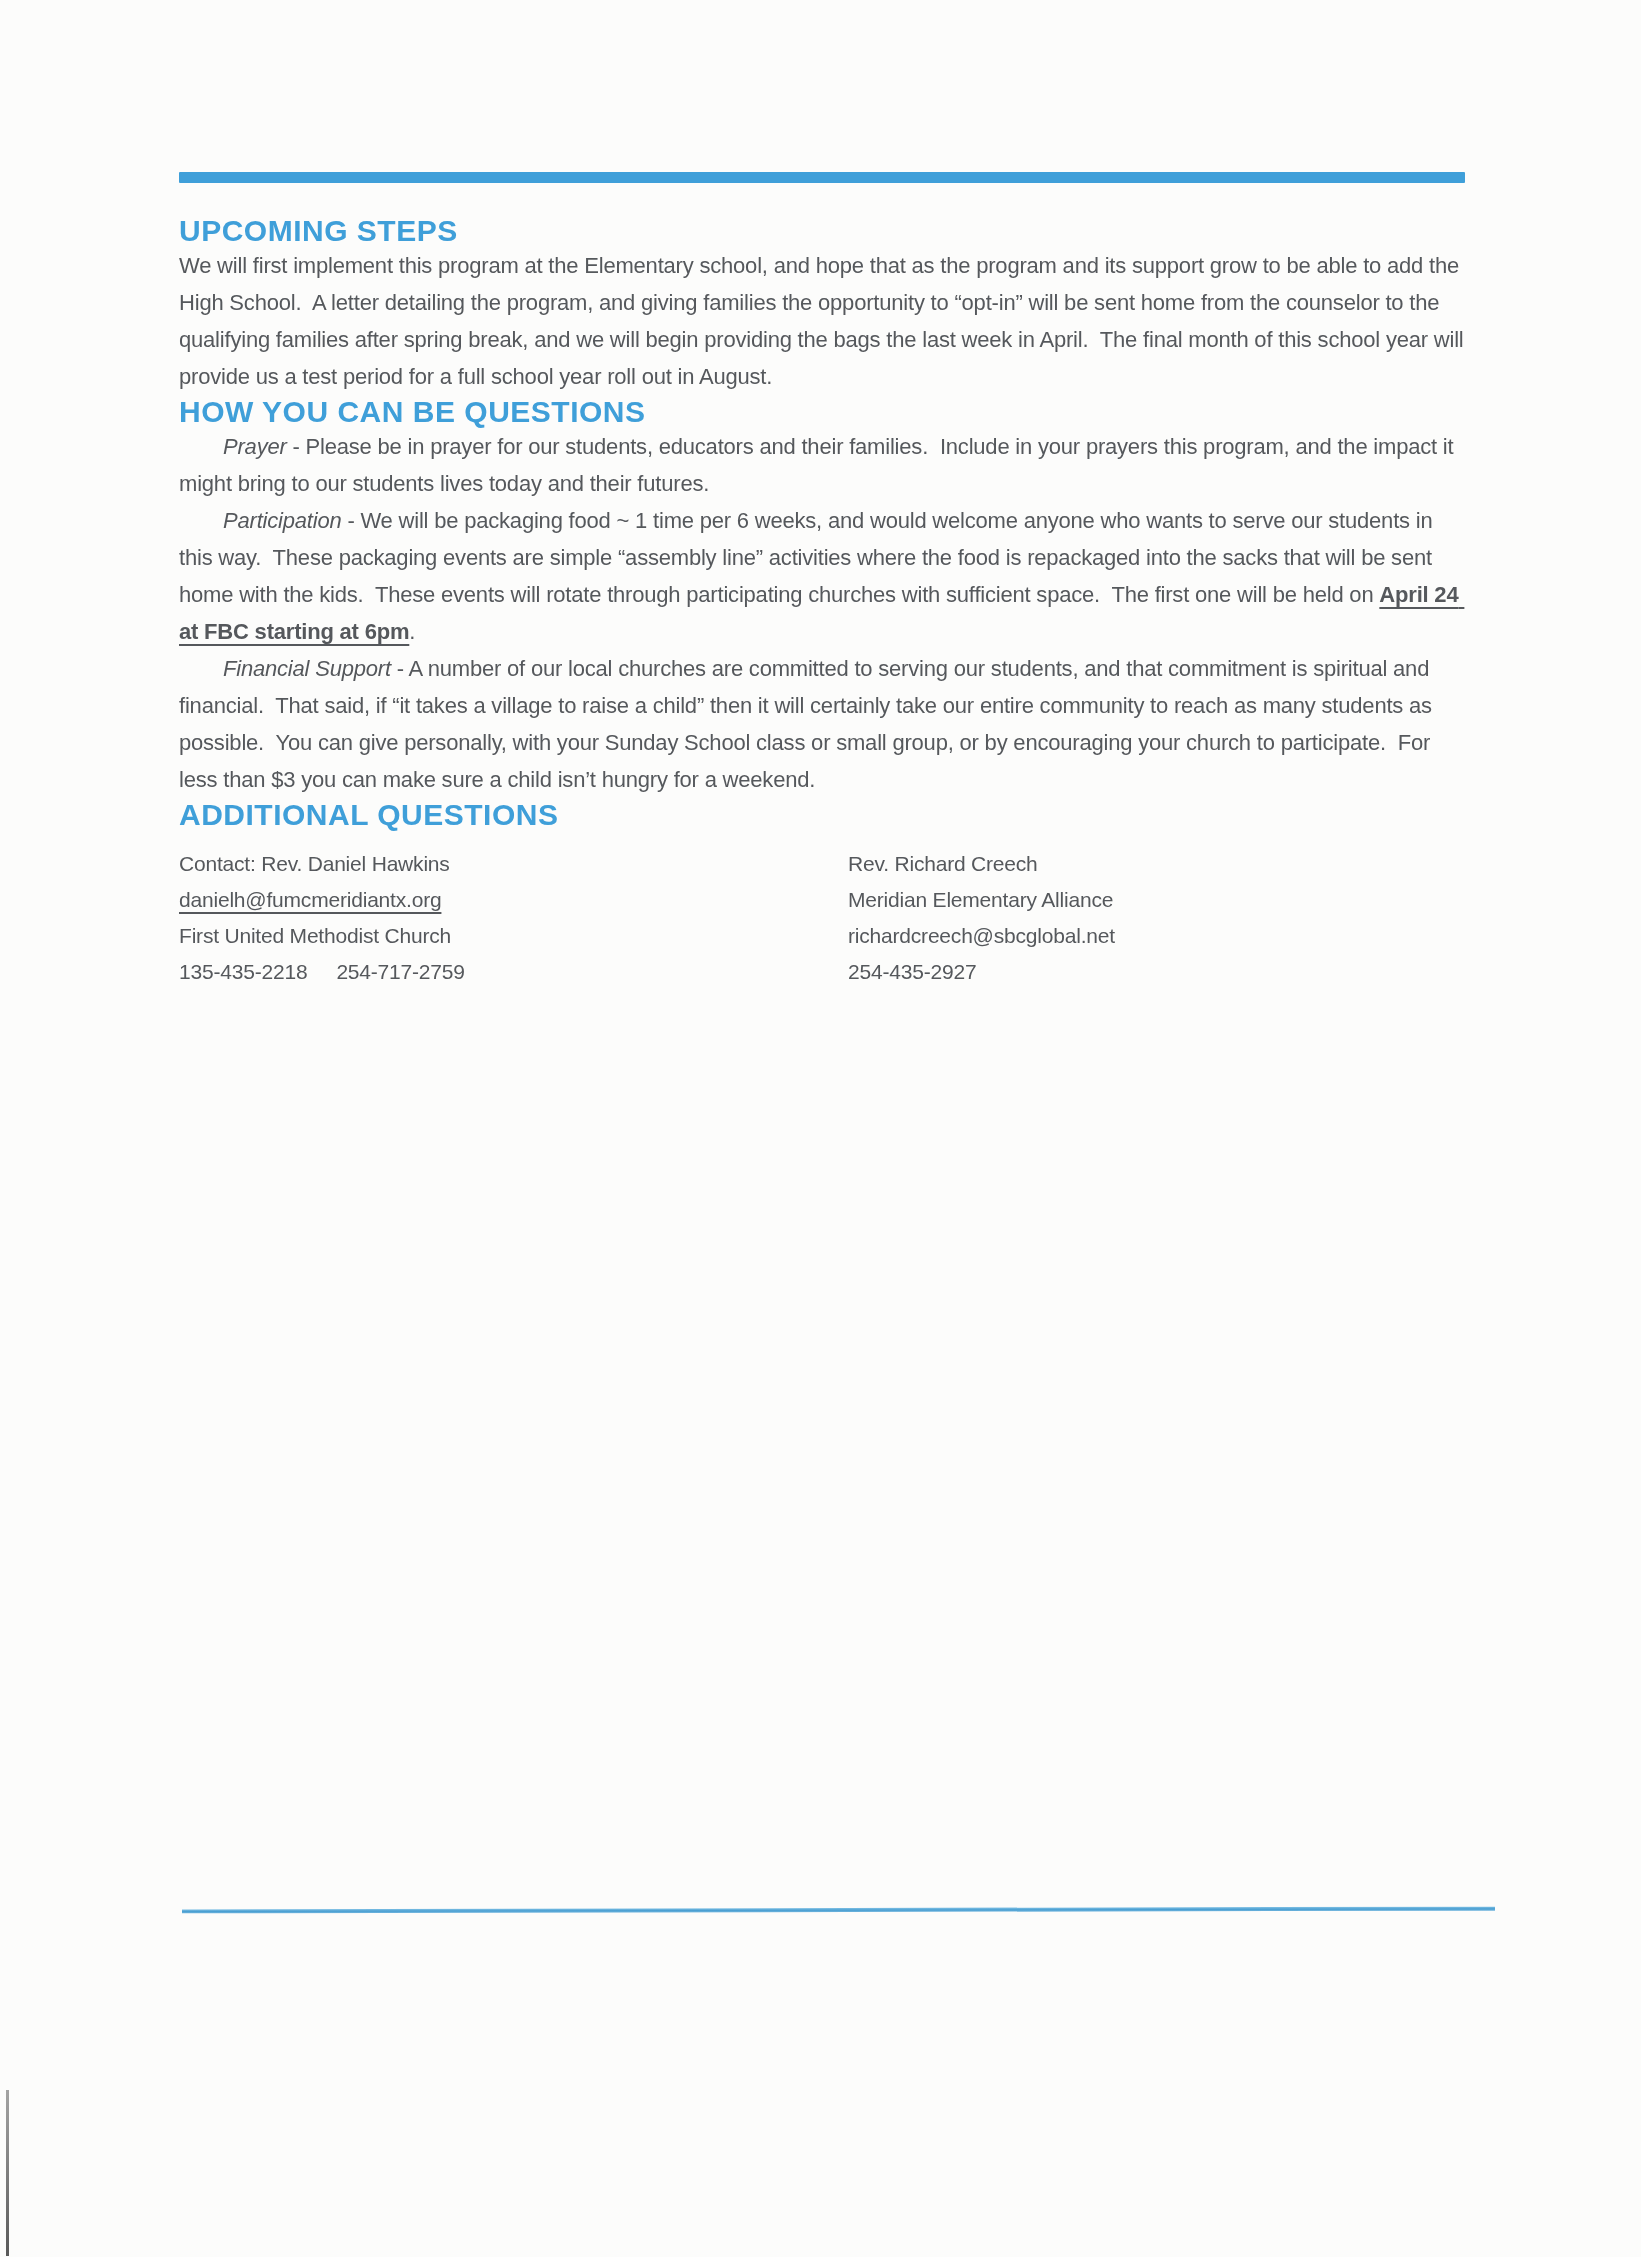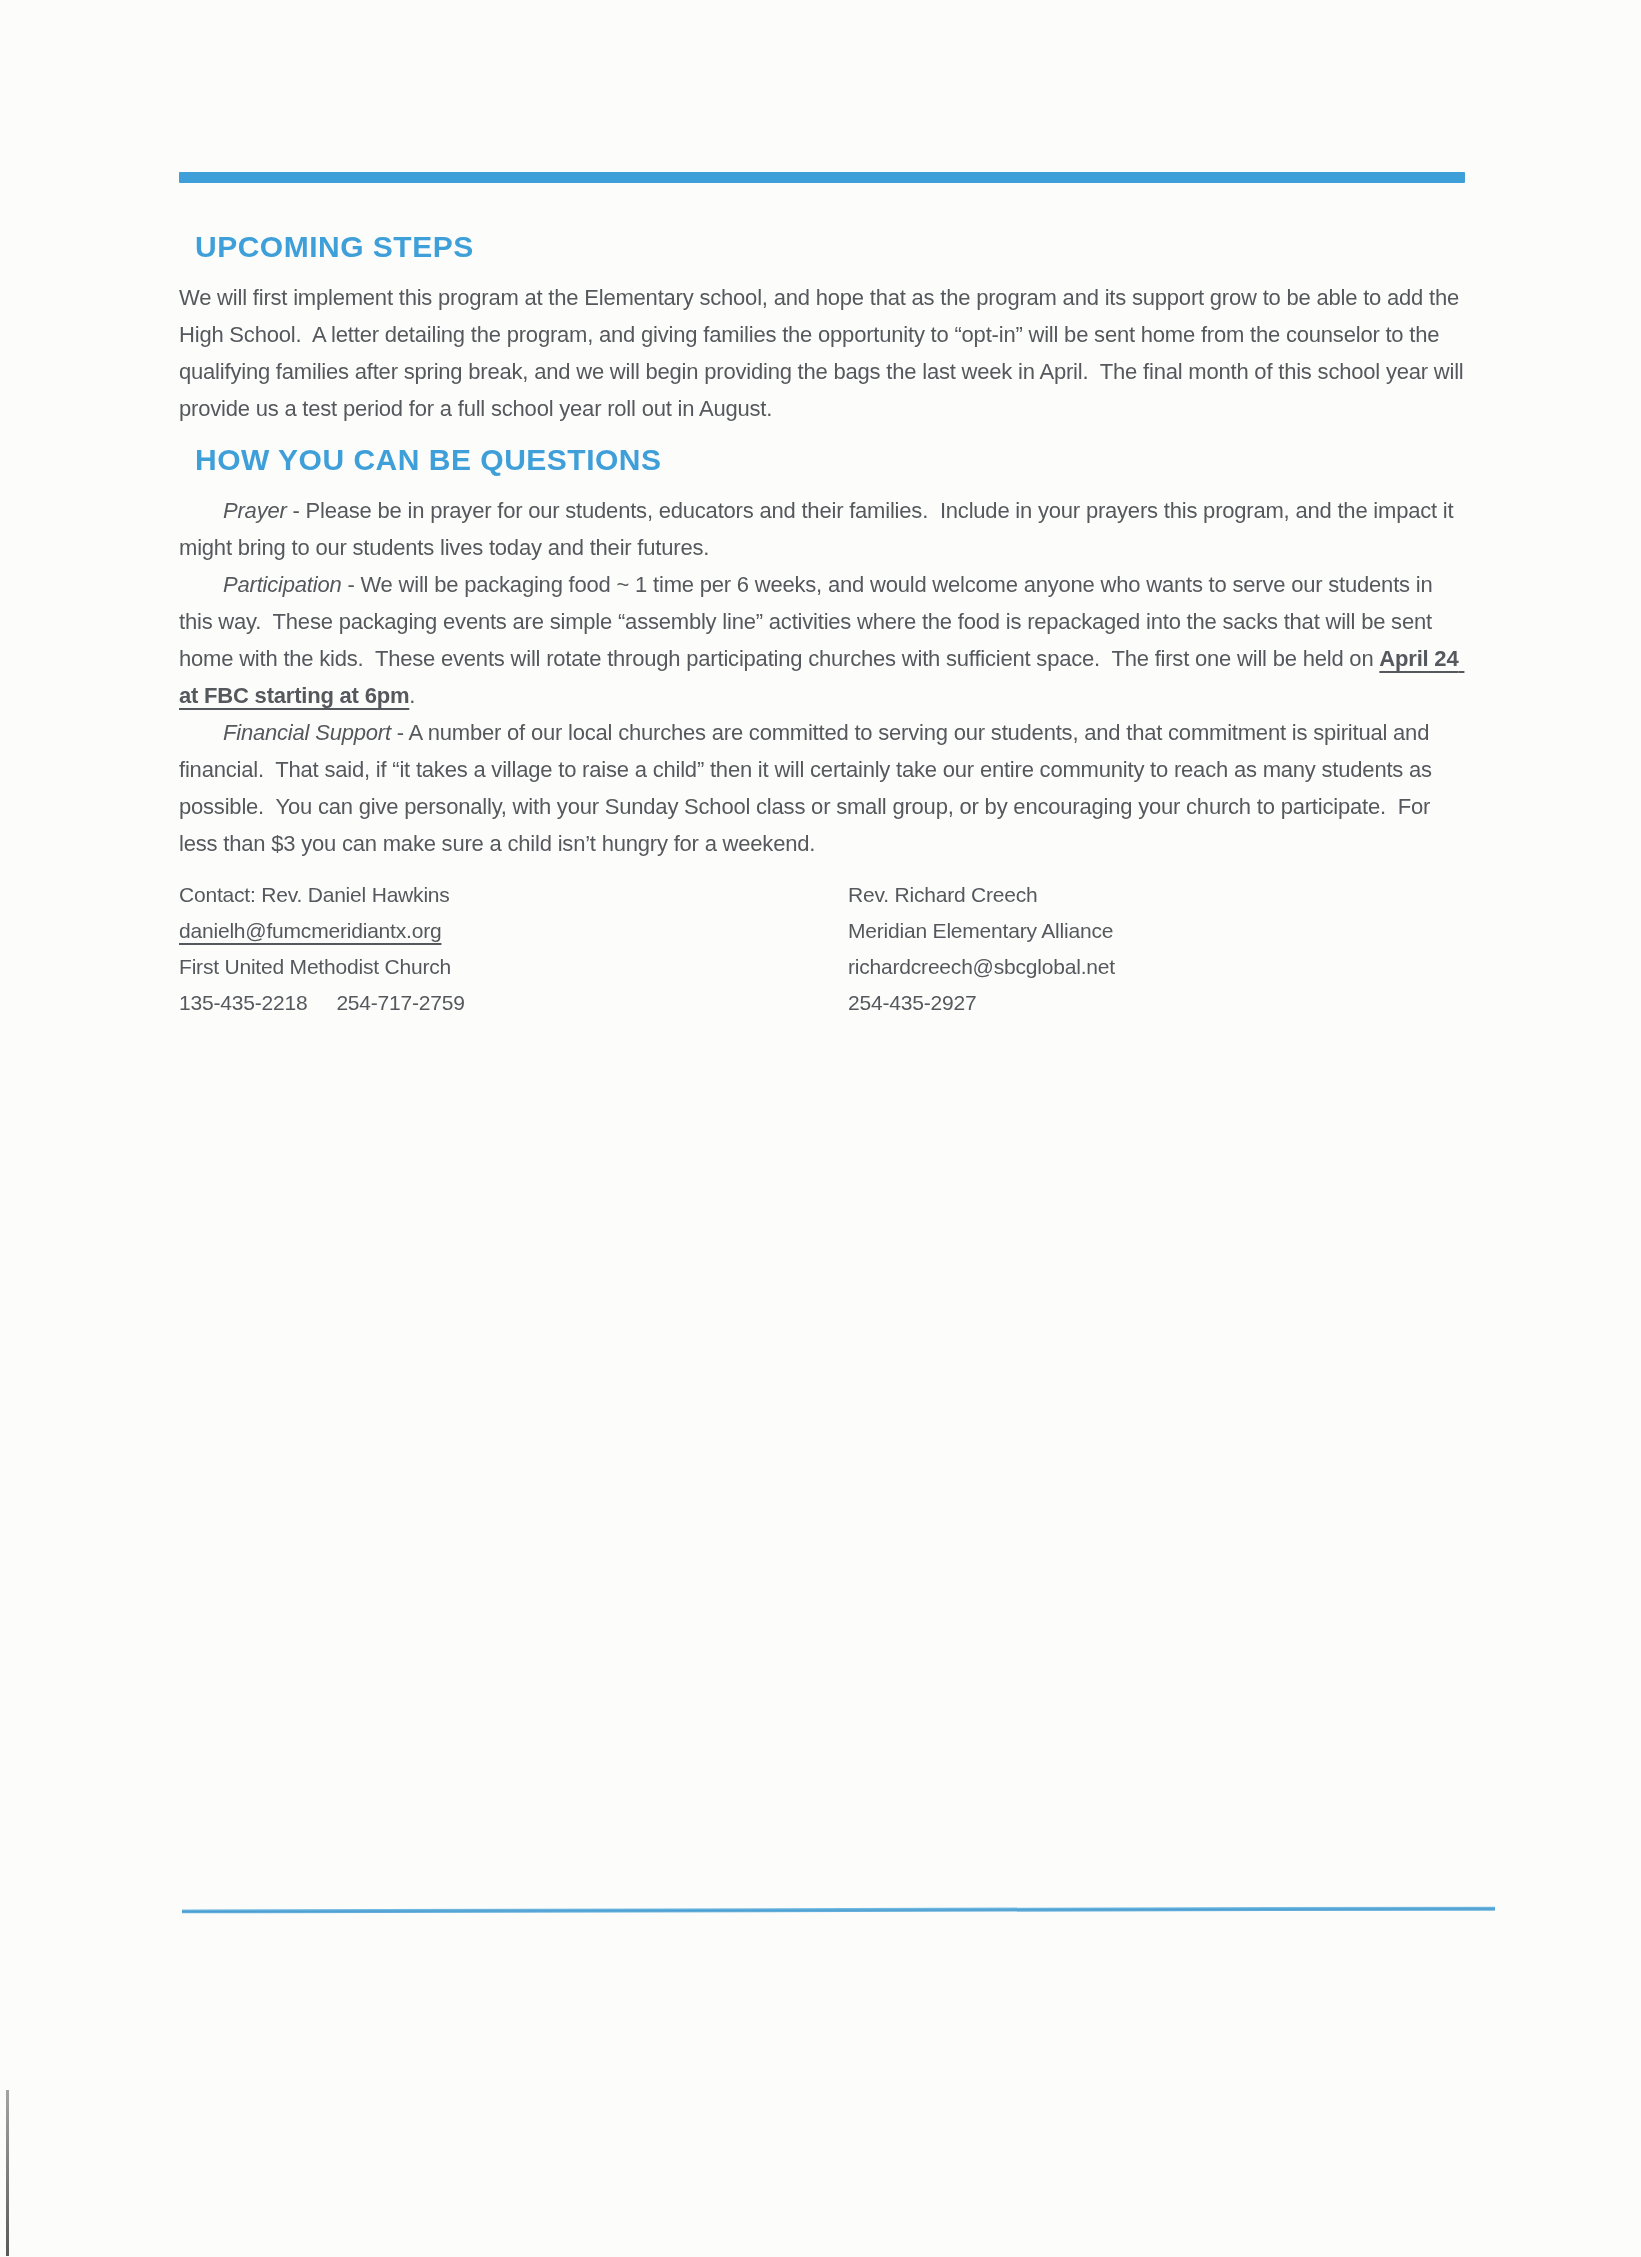--- a/index.html
+++ b/index.html
@@ -25,21 +25,21 @@
     background: var(--accent, #3f9fd9);
     border-radius: 1px;
   }
   .content {
     position: absolute;
     left: 179px;
     top: 214px;
     width: 1289px;
   }
   h2.section-heading {
-    margin: 16px;
+    margin: 0;
     font-size: 30px;
     line-height: 33px;
     font-weight: 700;
     letter-spacing: 0.5px;
     color: var(--accent, #3f9fd9);
   }
   p.body-para {
     margin: 0;
     font-size: 22px;
     line-height: 37px;
@@ -110,20 +110,21 @@
     <p class="body-para mt-para">We will first implement this program at the Elementary school, and hope that as the program and its support grow to be able to add the High School.  A letter detailing the program, and giving families the opportunity to “opt-in” will be sent home from the counselor to the qualifying families after spring break, and we will begin providing the bags the last week in April.  The final month of this school year will provide us a test period for a full school year roll out in August.</p>
 
     <h2 class="section-heading mt-head">HOW YOU CAN BE QUESTIONS</h2>
 
     <p class="body-para mt-para"><span class="lead">Prayer</span><span> - Please be in prayer for our students, educators and their families.  Include in your prayers this program, and the impact it might bring to our students lives today and their futures.</span></p>
 
     <p class="body-para mt-para2"><span class="lead">Participation</span><span> - We will be packaging food ~ 1 time per 6 weeks, and would welcome anyone who wants to serve our students in this way.  These packaging events are simple “assembly line” activities where the food is repackaged into the sacks that will be sent home with the kids.  These events will rotate through participating churches with sufficient space.  The first one will be held on </span><span class="highlight">April 24 at FBC starting at 6pm</span><span>.</span></p>
 
     <p class="body-para mt-para2"><span class="lead">Financial Support</span><span> - A number of our local churches are committed to serving our students, and that commitment is spiritual and financial.  That said, if “it takes a village to raise a child” then it will certainly take our entire community to reach as many students as possible.  You can give personally, with your Sunday School class or small group, or by encouraging your church to participate.  For less than $3 you can make sure a child isn’t hungry for a weekend.</span></p>
 
+    <h2 class="section-heading mt-para">ADDITIONAL QUESTIONS</h2>
 
     <div class="contacts">
       <div class="contact-col left">
         <div>Contact: Rev. Daniel Hawkins</div>
         <div><span class="email-underline">danielh@fumcmeridiantx.org</span></div>
         <div>First United Methodist Church</div>
         <div><span>135-435-2218</span><span class="phone-gap">254-717-2759</span></div>
       </div>
       <div class="contact-col right">
         <div>Rev. Richard Creech</div>

